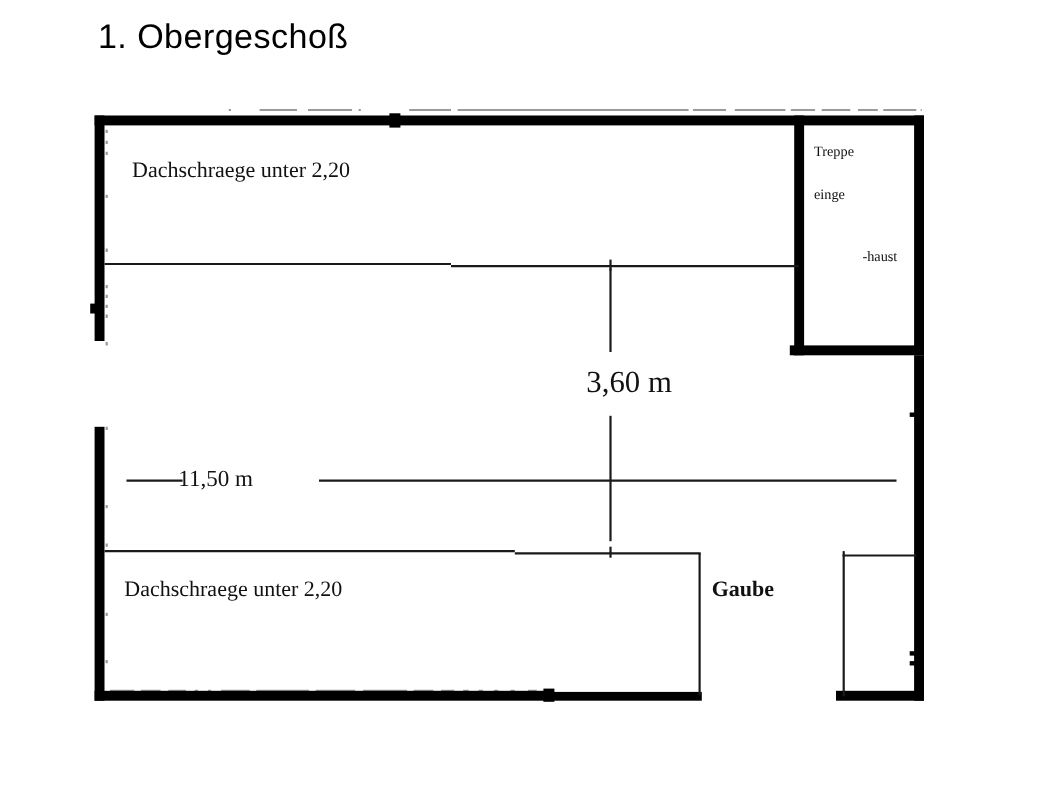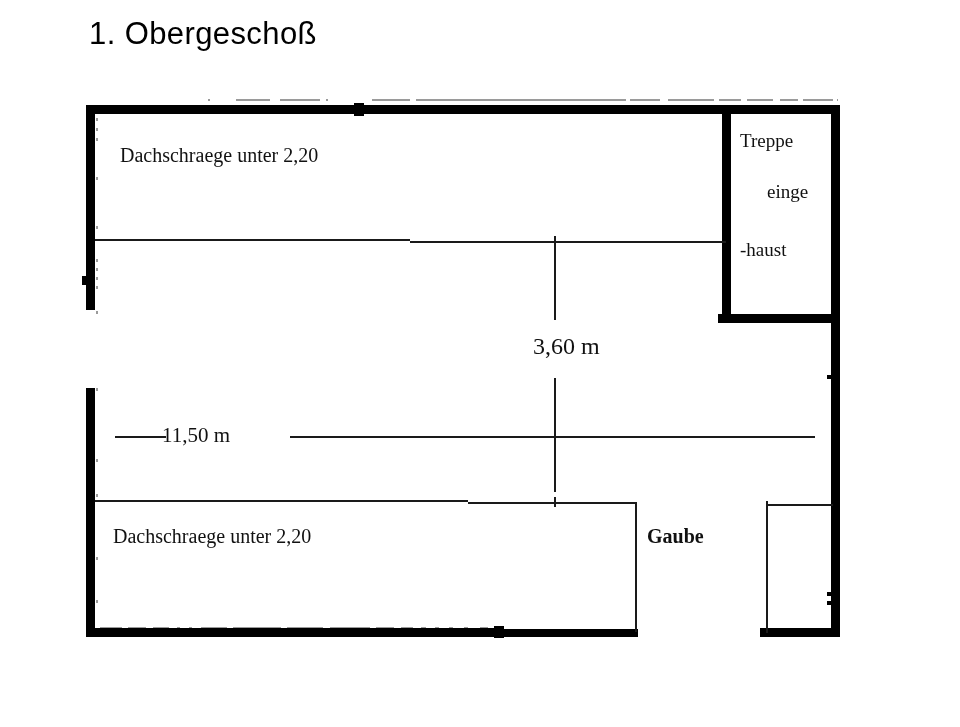--- a/index.html
+++ b/index.html
@@ -56,40 +56,40 @@
     font-size: 20px;
   }
   #lbl-raumhoehe {
     left: 190px;
     top: 331px;
     font-size: 21px;
   }
   #lbl-360 {
     left: 533px;
     top: 334px;
-    font-size: 24px;
+    font-size: 28px;
   }
   #lbl-1150 {
     left: 162px;
     top: 425px;
     font-size: 21px;
   }
   #lbl-gaube {
     left: 647px;
     top: 526px;
     font-size: 20px;
     font-weight: bold;
   }
   .treppe-line {
     left: 740px;
-    font-size: 19px;
+    font-size: 13px;
   }
   #treppe-l1 { top: 131px; }
-  #treppe-l2 { top: 182px; margin-left: 27px; }
-  #treppe-l3 { top: 240px; }
+  #treppe-l2 { top: 170px; }
+  #treppe-l3 { top: 226px; margin-left: 44px; }
 </style>
 </head>
 <body>
 
 <div id="page">
 
   <div id="title">1. Obergeschoß</div>
 
   <svg id="plan-svg" viewBox="0 0 960 727" xmlns="http://www.w3.org/2000/svg">
 

